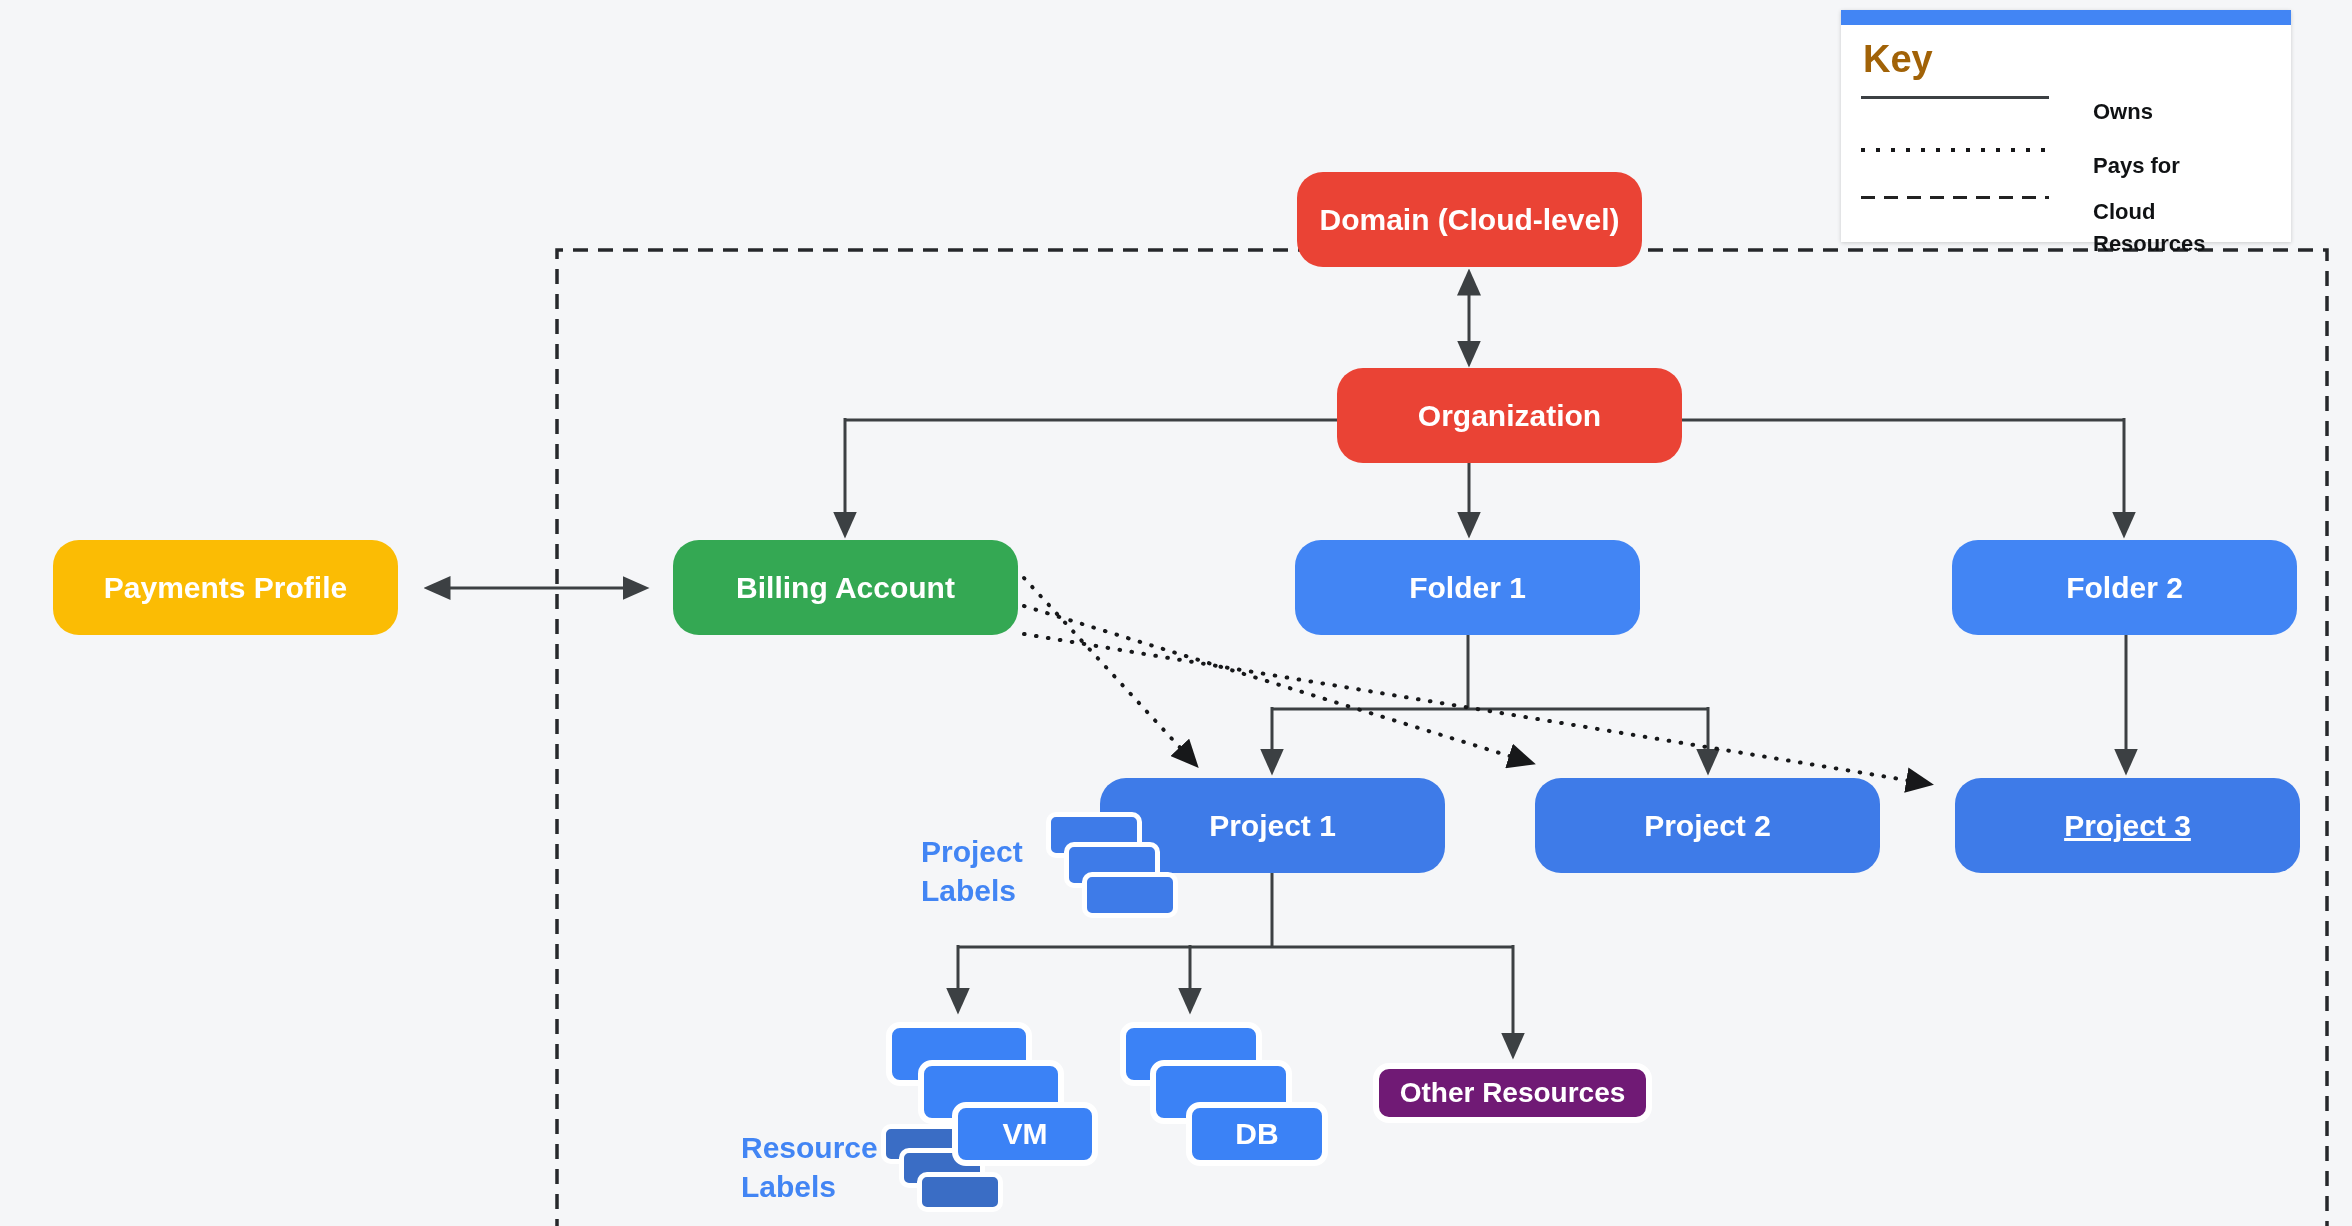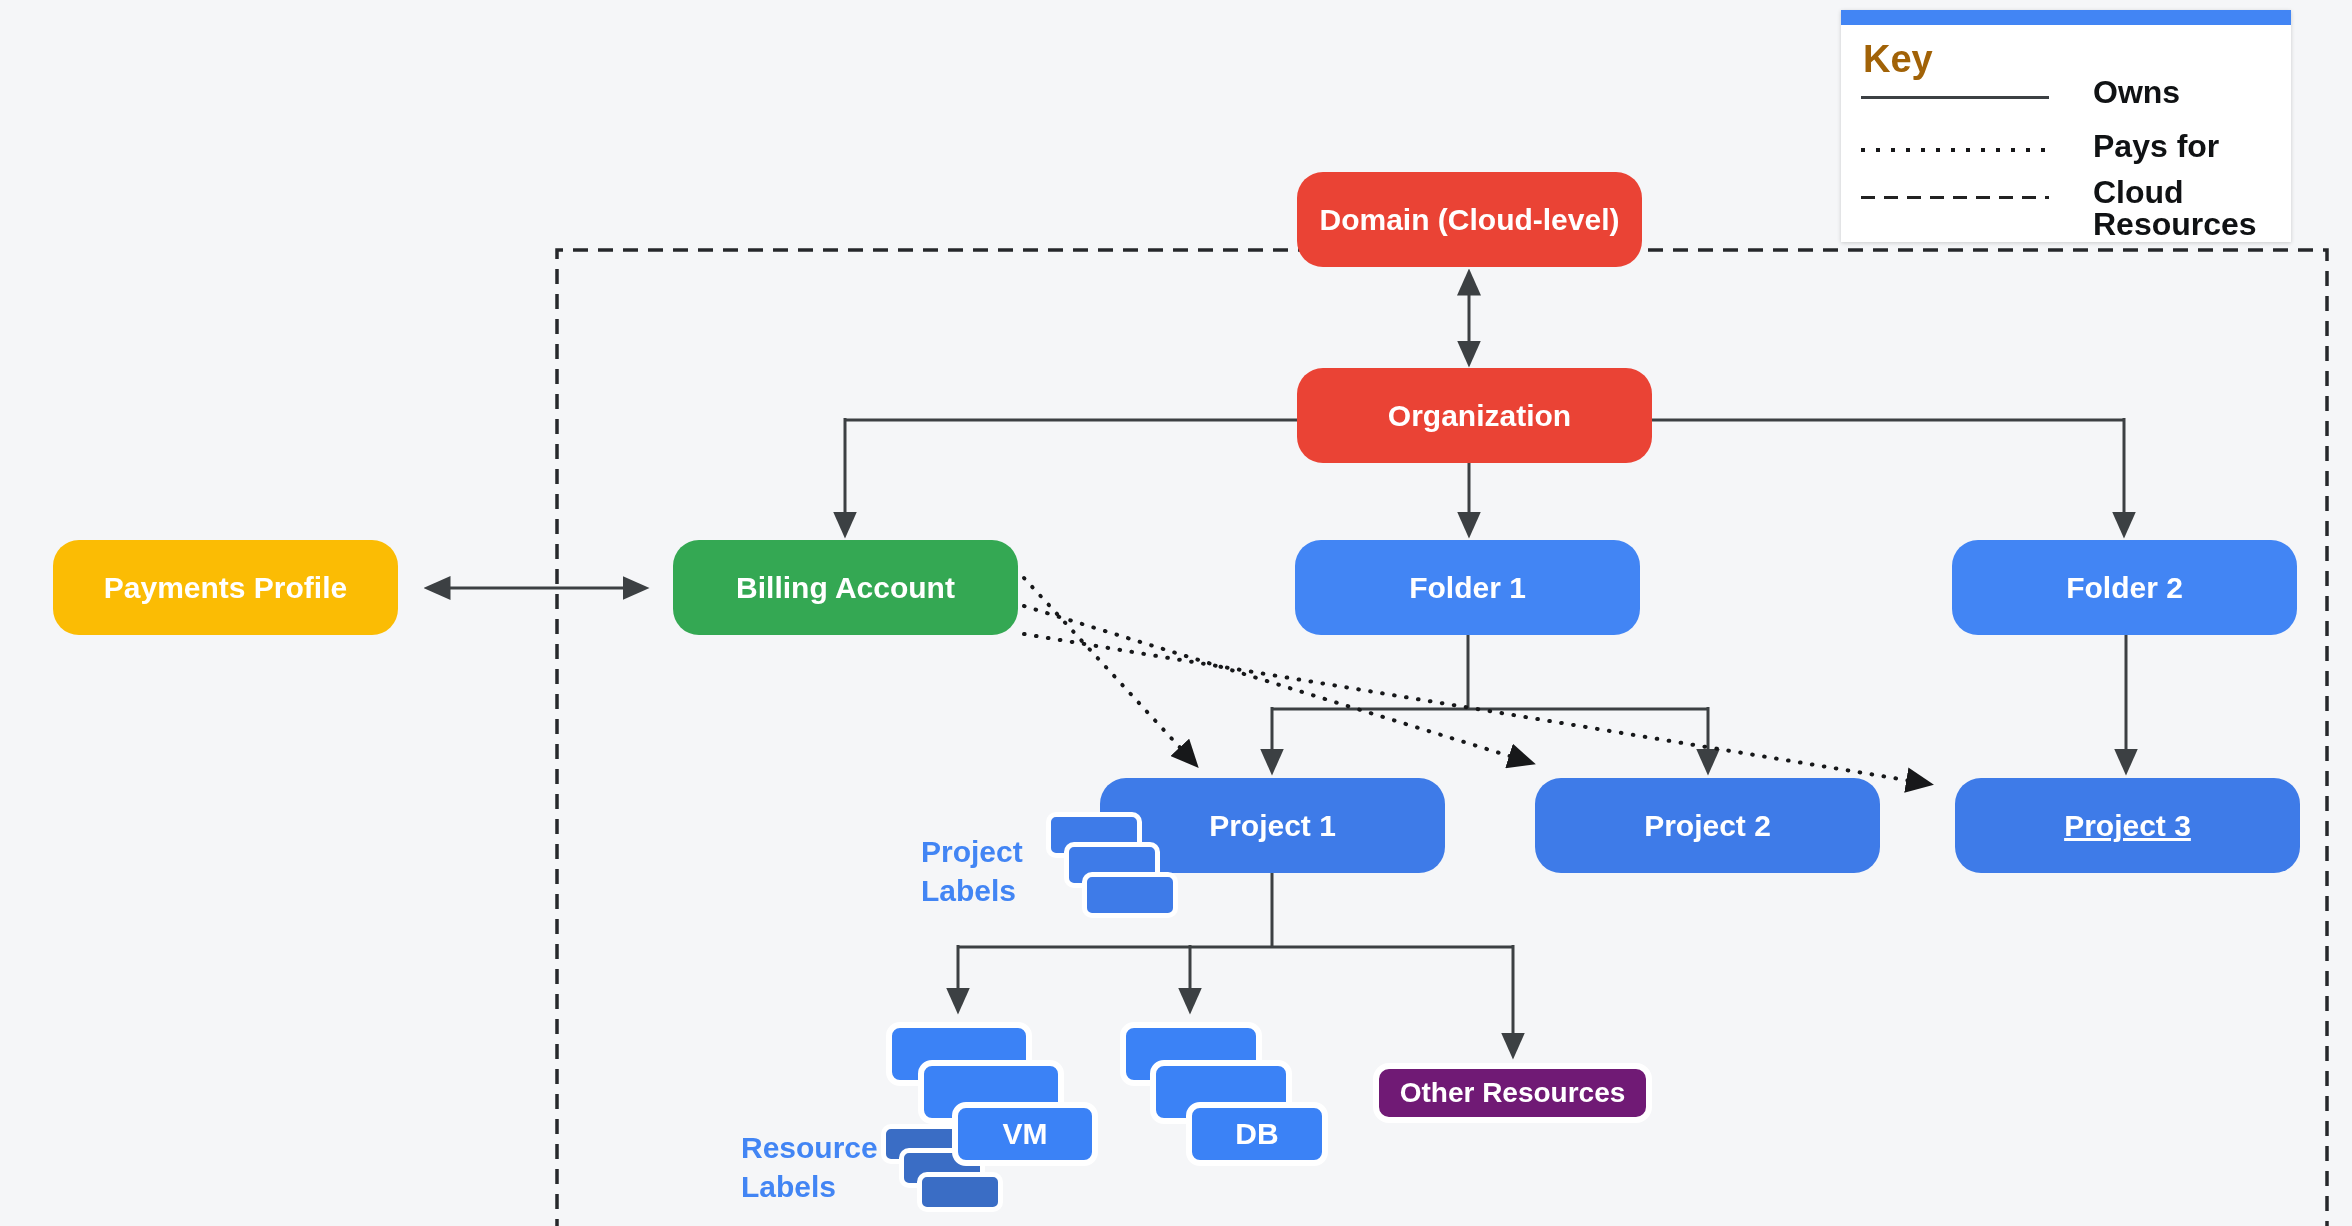--- a/index.html
+++ b/index.html
@@ -59,22 +59,23 @@
   .key-sample.solid{border-top:3px solid #3C4043;}
   .key-sample.dotted{
     height:4px;border:none;
     background:repeating-linear-gradient(90deg,#17181A 0 4px,transparent 4px 15px);
   }
   .key-sample.dashed{
     height:3px;border:none;
     background:repeating-linear-gradient(90deg,#222 0 14px,transparent 14px 23px);
   }
   .key-label{
-    position:absolute;left:252px;color:#101214;font-weight:700;font-size:32px;line-height:32px;
+    position:absolute;left:252px;color:#101214;font-weight:700;font-size:22px;line-height:32px;
     width:180px;
+    margin-top:20px;
   }
 </style>
 </head>
 <body>
 
 <div class="stage">
 
   <svg class="connectors" width="2352" height="1226" viewBox="0 0 2352 1226">
     <defs>
       <marker id="ah" markerWidth="9" markerHeight="8" refX="7.5" refY="4" orient="auto-start-reverse" markerUnits="strokeWidth">
@@ -114,21 +115,21 @@
 
     <g stroke="#17181A" stroke-width="4" fill="none" stroke-linecap="round" stroke-dasharray="0.6 11.5">
       <path d="M1024 578 L1196 765" marker-end="url(#ahd)"></path>
       <path d="M1024 606 L1532 763" marker-end="url(#ahd)"></path>
       <path d="M1024 634 L1930 784" marker-end="url(#ahd)"></path>
     </g>
   </svg>
 
 
   <div class="node red" style="left:1297px;top:172px;">Domain (Cloud-level)</div>
-  <div class="node red" style="left:1297px;top:368px;padding-left:10px;">Organization</div>
+  <div class="node red" style="left:1337px;top:368px;">Organization</div>
   <div class="node yellow" style="left:53px;top:540px;">Payments Profile</div>
   <div class="node green" style="left:673px;top:540px;">Billing Account</div>
   <div class="node blue" style="left:1295px;top:540px;">Folder 1</div>
   <div class="node blue" style="left:1952px;top:540px;">Folder 2</div>
   <div class="node pblue" style="left:1100px;top:778px;">Project 1</div>
   <div class="node pblue" style="left:1535px;top:778px;">Project 2</div>
   <div class="node pblue" style="left:1955px;top:778px;text-decoration:underline;">Project 3</div>
 
   <div class="chip p" style="left:1046px;top:812px;width:96px;height:46px;"></div>
   <div class="chip p" style="left:1064px;top:842px;width:96px;height:46px;"></div>

